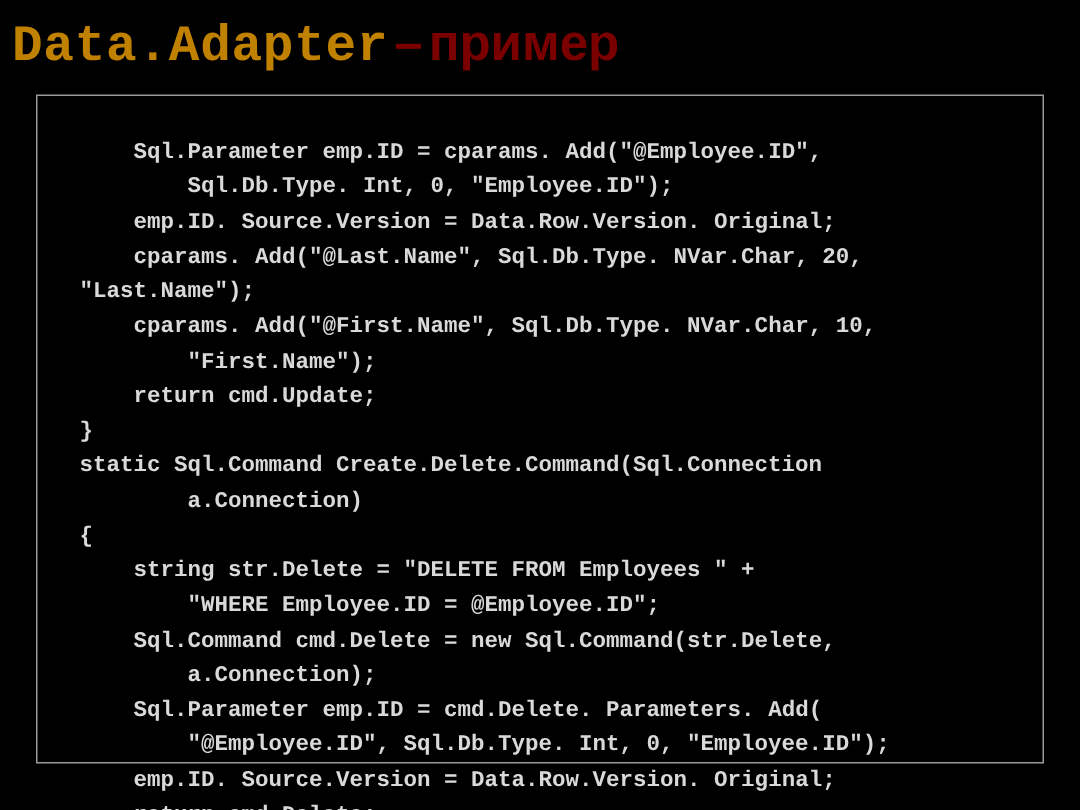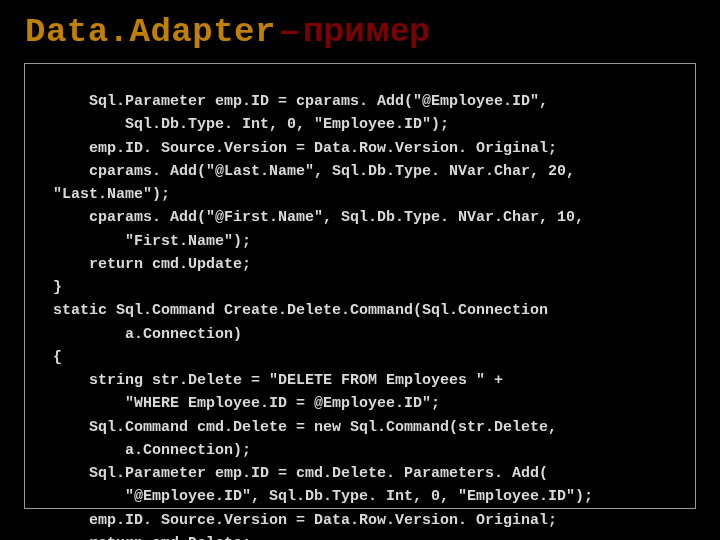--- a/index.html
+++ b/index.html
@@ -1,17 +1,17 @@
 <!DOCTYPE html>
 <html><head>
 <meta charset="utf-8">
 <style>
   html,body{margin:0;padding:0;background:#000;width:720px;height:540px;overflow:hidden;}
   .slide{width:720px;height:540px;background:#000;position:relative;box-sizing:border-box;}
-  .title{padding:10px 16px 6px 25px;}
+  .title{padding:10px 16px 6px 8px;}
   .title .mono{font-family:"Courier New",monospace;font-weight:bold;font-size:34px;color:#c08000;letter-spacing:0.5px;}
   .title .dash{font-family:Arial,sans-serif;font-weight:900;font-size:34px;color:#7a0000;}
   .title .word{font-family:Arial,sans-serif;font-weight:900;font-size:34px;color:#7a0000;}
   .codebox{border:1.5px solid #999;margin:6px 24px 0 24px;padding:10px 12px 14px 12px;height:446px;box-sizing:border-box;}
   pre.code{margin:16px;font-family:"Courier New",monospace;font-weight:bold;font-size:15px;line-height:1.55;color:#d9d9d9;white-space:pre-wrap;}
 </style>
 </head>
 <body>
 
 <div class="slide">

